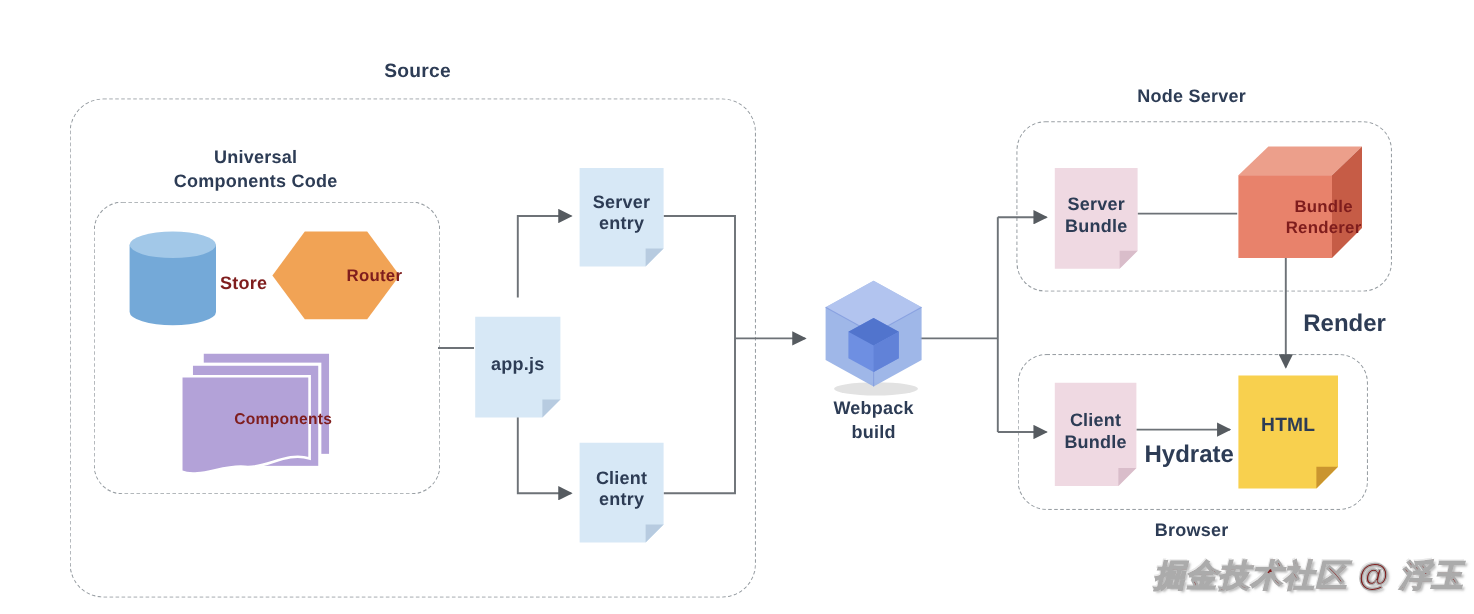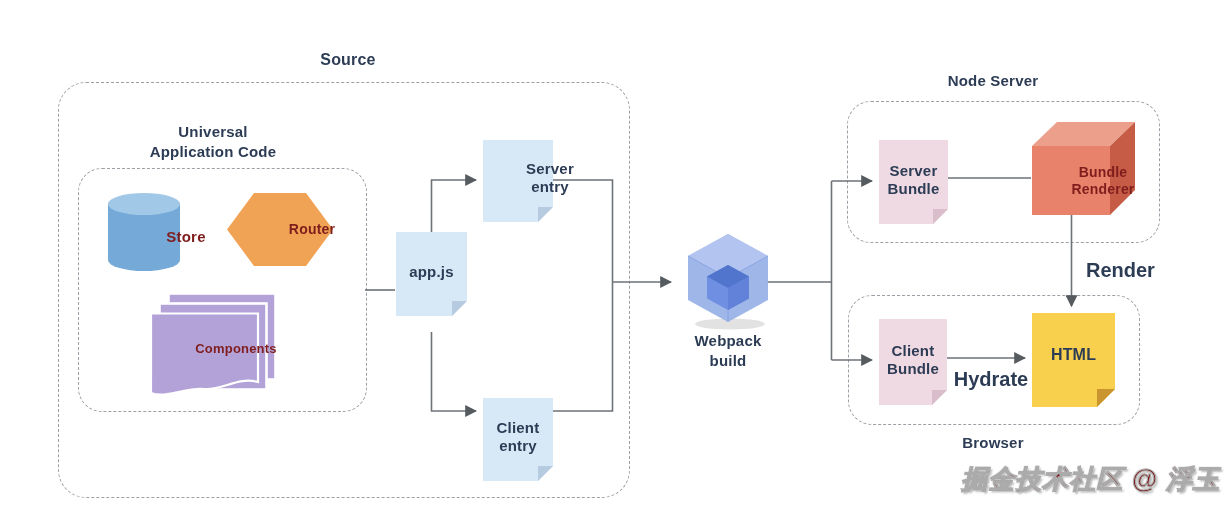--- a/index.html
+++ b/index.html
@@ -37,21 +37,21 @@
 
 <div class="canvas">
 
   <div class="dashed-box" style="left:58px;top:82px;width:570px;height:414px;"></div>
   <div class="dashed-box" style="left:78px;top:168px;width:287px;height:242px;border-radius:24px;"></div>
   <div class="dashed-box" style="left:847px;top:101px;width:311px;height:140px;border-radius:24px;"></div>
   <div class="dashed-box" style="left:848px;top:295px;width:290px;height:128px;border-radius:24px;"></div>
 
   <div class="glabel" style="left:293px;top:50px;width:110px;font-size:16px;">Source</div>
   <div class="glabel" style="left:118px;top:122px;width:190px;">Universal
-Application Code</div>
+Components Code</div>
   <div class="glabel" style="left:928px;top:71px;width:130px;">Node Server</div>
   <div class="glabel" style="left:943px;top:433px;width:100px;">Browser</div>
 
   <svg class="edges-svg" width="1228" height="512" viewBox="0 0 1228 512">
     <defs>
       <marker id="arw" viewBox="0 0 10 10" refX="9" refY="5" markerWidth="7.5" markerHeight="7.5" orient="auto">
         <path d="M0 0 L10 5 L0 10 Z" fill="#565b60"></path>
       </marker>
     </defs>
     <g stroke="#6d7277" stroke-width="1.6" fill="none">
@@ -71,56 +71,56 @@
   </svg>
 
   <div class="elabel" style="left:1086px;top:259px;">Render</div>
   <div class="elabel" style="left:952px;top:368px;width:78px;">Hydrate</div>
 
   <div class="node z2" style="left:108px;top:193px;width:72px;height:78px;">
     <svg width="72" height="78" viewBox="0 0 72 78">
       <path d="M0 11 H72 V67 A36 11 0 0 1 0 67 Z" fill="#74a9d8"></path>
       <ellipse cx="36" cy="11" rx="36" ry="11" fill="#a2c8e8"></ellipse>
     </svg>
-    <div class="nlabel white" style="left:0;top:10px;width:92px;height:68px;font-size:15px;">Store</div>
+    <div class="nlabel white" style="left:17px;top:10px;width:92px;height:68px;font-size:15px;">Store</div>
   </div>
 
   <div class="node z2" style="left:227px;top:193px;width:106px;height:73px;">
     <svg width="106" height="73" viewBox="0 0 106 73">
       <polygon points="27,0 79,0 106,36.5 79,73 27,73 0,36.5" fill="#f1a355"></polygon>
     </svg>
     <div class="nlabel white" style="left:0;top:0;width:106px;height:73px;">Router</div>
   </div>
 
   <div class="node z2" style="left:150px;top:292px;width:127px;height:106px;">
     <svg width="127" height="106" viewBox="0 0 127 106">
       <rect x="18.5" y="1.5" width="107" height="86" fill="#b3a2d8" stroke="#ffffff" stroke-width="2.6"></rect>
       <rect x="9.5" y="11.5" width="107" height="86" fill="#b3a2d8" stroke="#ffffff" stroke-width="2.6"></rect>
       <path d="M1 21.5 H108 V90 C88 84 72 99 54 97 C36 95 16 107 1 101 Z" fill="#b3a2d8" stroke="#ffffff" stroke-width="2.2"></path>
     </svg>
     <div class="nlabel white" style="left:0;top:44px;width:108px;height:26px;font-size:13px;">Components</div>
   </div>
 
-  <div class="node z2" style="left:396px;top:232px;width:71px;height:84px;">
+  <div class="node z2" style="left:396px;top:264px;width:71px;height:84px;">
     <svg width="71" height="84" viewBox="0 0 71 84">
       <path d="M0 0 H71 V69 L56 84 H0 Z" fill="#d7e8f6"></path>
       <path d="M71 69 L56 84 L56 69 Z" fill="#b7cbe0"></path>
     </svg>
     <div class="nlabel dark" style="left:0;top:0;width:71px;height:80px;">app.js</div>
   </div>
 
   <div class="node z2" style="left:483px;top:140px;width:70px;height:82px;">
     <svg width="70" height="82" viewBox="0 0 70 82">
       <path d="M0 0 H70 V67 L55 82 H0 Z" fill="#d7e8f6"></path>
       <path d="M70 67 L55 82 L55 67 Z" fill="#b7cbe0"></path>
     </svg>
-    <div class="nlabel dark" style="left:0;top:0;width:70px;height:76px;margin-left:32px;">Server entry</div>
+    <div class="nlabel dark" style="left:0;top:0;width:70px;height:76px;">Server entry</div>
   </div>
 
-  <div class="node z2" style="left:483px;top:369px;width:70px;height:83px;margin-top:29px;">
+  <div class="node z2" style="left:483px;top:369px;width:70px;height:83px;">
     <svg width="70" height="83" viewBox="0 0 70 83">
       <path d="M0 0 H70 V68 L55 83 H0 Z" fill="#d7e8f6"></path>
       <path d="M70 68 L55 83 L55 68 Z" fill="#b7cbe0"></path>
     </svg>
     <div class="nlabel dark" style="left:0;top:0;width:70px;height:77px;">Client entry</div>
   </div>
 
   <div class="node z2" style="left:686px;top:234px;width:84px;height:96px;">
     <svg width="84" height="96" viewBox="0 0 84 96">
       <ellipse cx="44" cy="90" rx="35" ry="5.5" fill="#8d8d8d" opacity="0.25"></ellipse>

